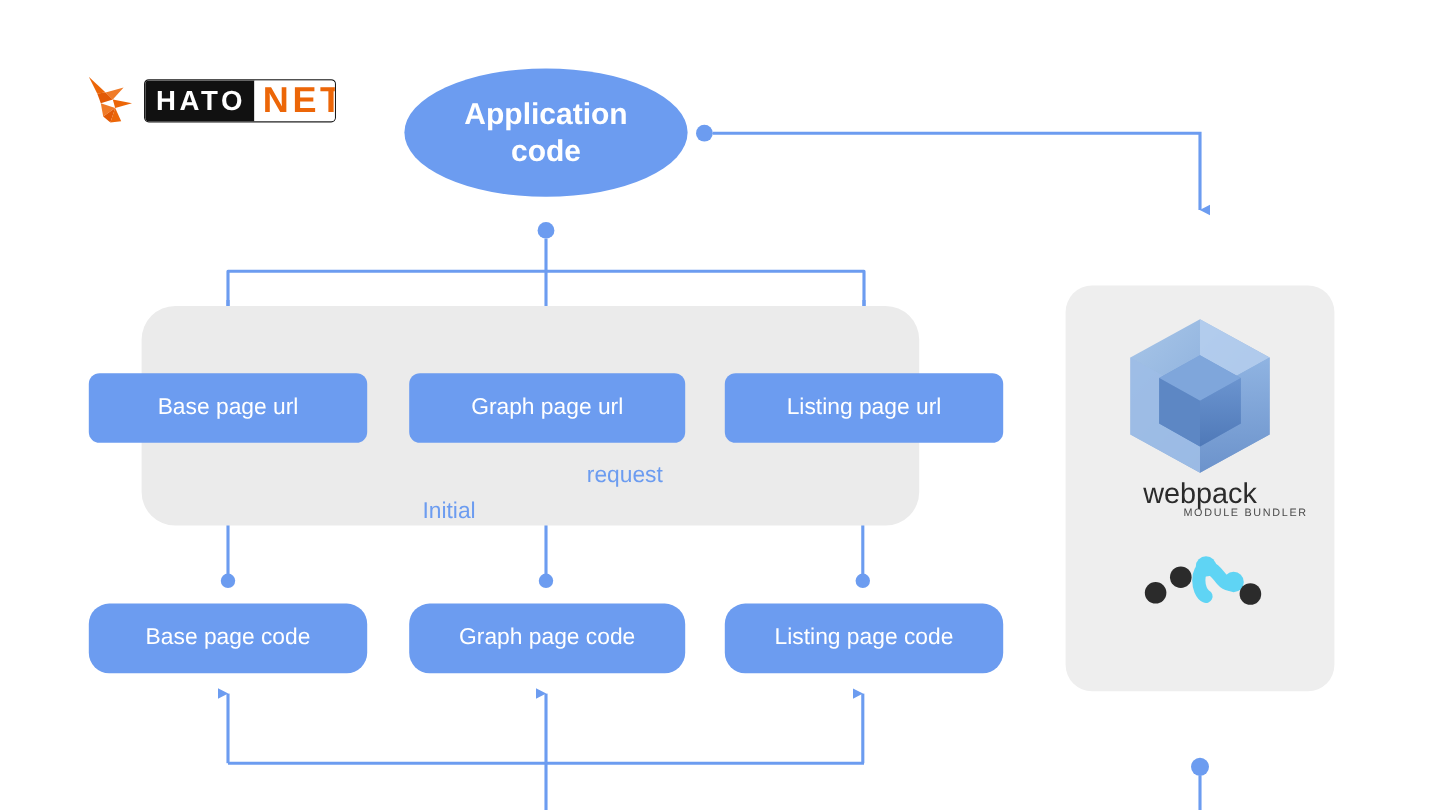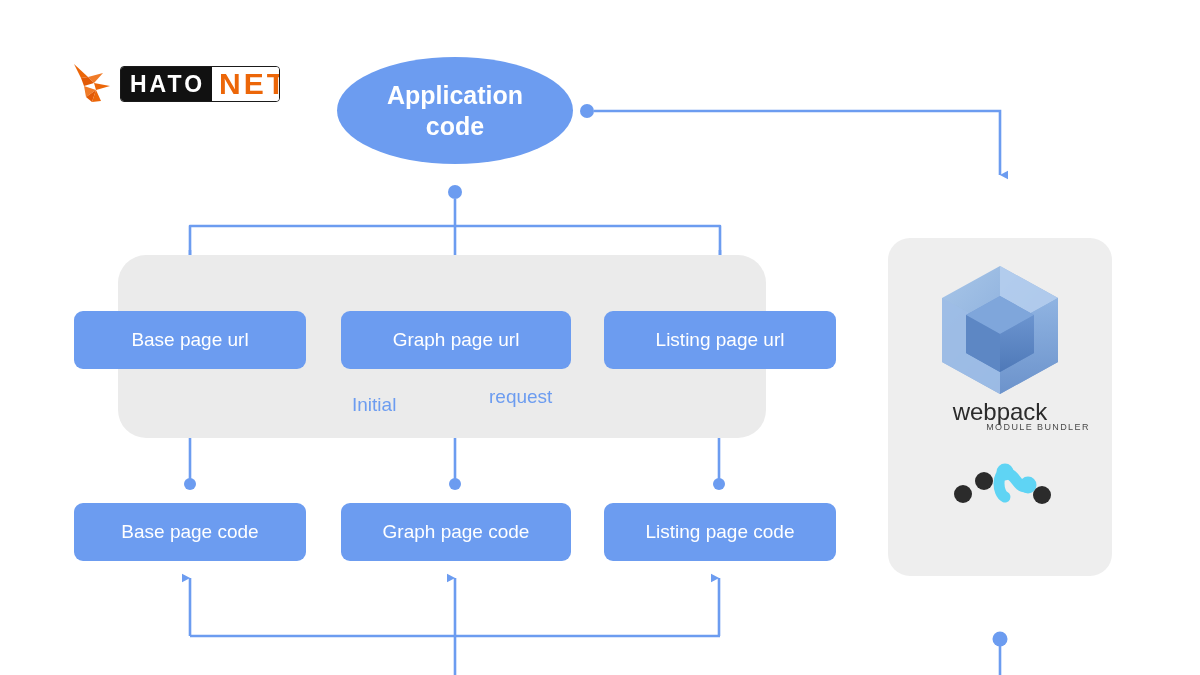--- a/index.html
+++ b/index.html
@@ -121,33 +121,33 @@
     display: flex;
     align-items: center;
     justify-content: center;
     color: #ffffff;
     font-size: 19px;
     font-weight: normal;
     height: 58px;
     box-sizing: border-box;
   }
   .row-url { top: 311px; }
-  .row-code { top: 503px; }
+  .row-code { top: 503px; border-radius: 17px; }
   .col-1 { left: 74px;  width: 232px; }
   .col-2 { left: 341px; width: 230px; }
   .col-3 { left: 604px; width: 232px; }
 
   
   .flow-label {
     position: absolute;
     color: #6c9cf0;
     font-size: 19px;
     white-space: nowrap;
   }
-  #label-initial { left: 352px; top: 394px; }
+  #label-initial { left: 352px; top: 416px; }
   #label-request { left: 489px; top: 386px; }
 
   
   #webpack-logo {
     position: absolute;
     left: 930px;
     top: 262px;
     width: 140px;
     height: 136px;
   }

